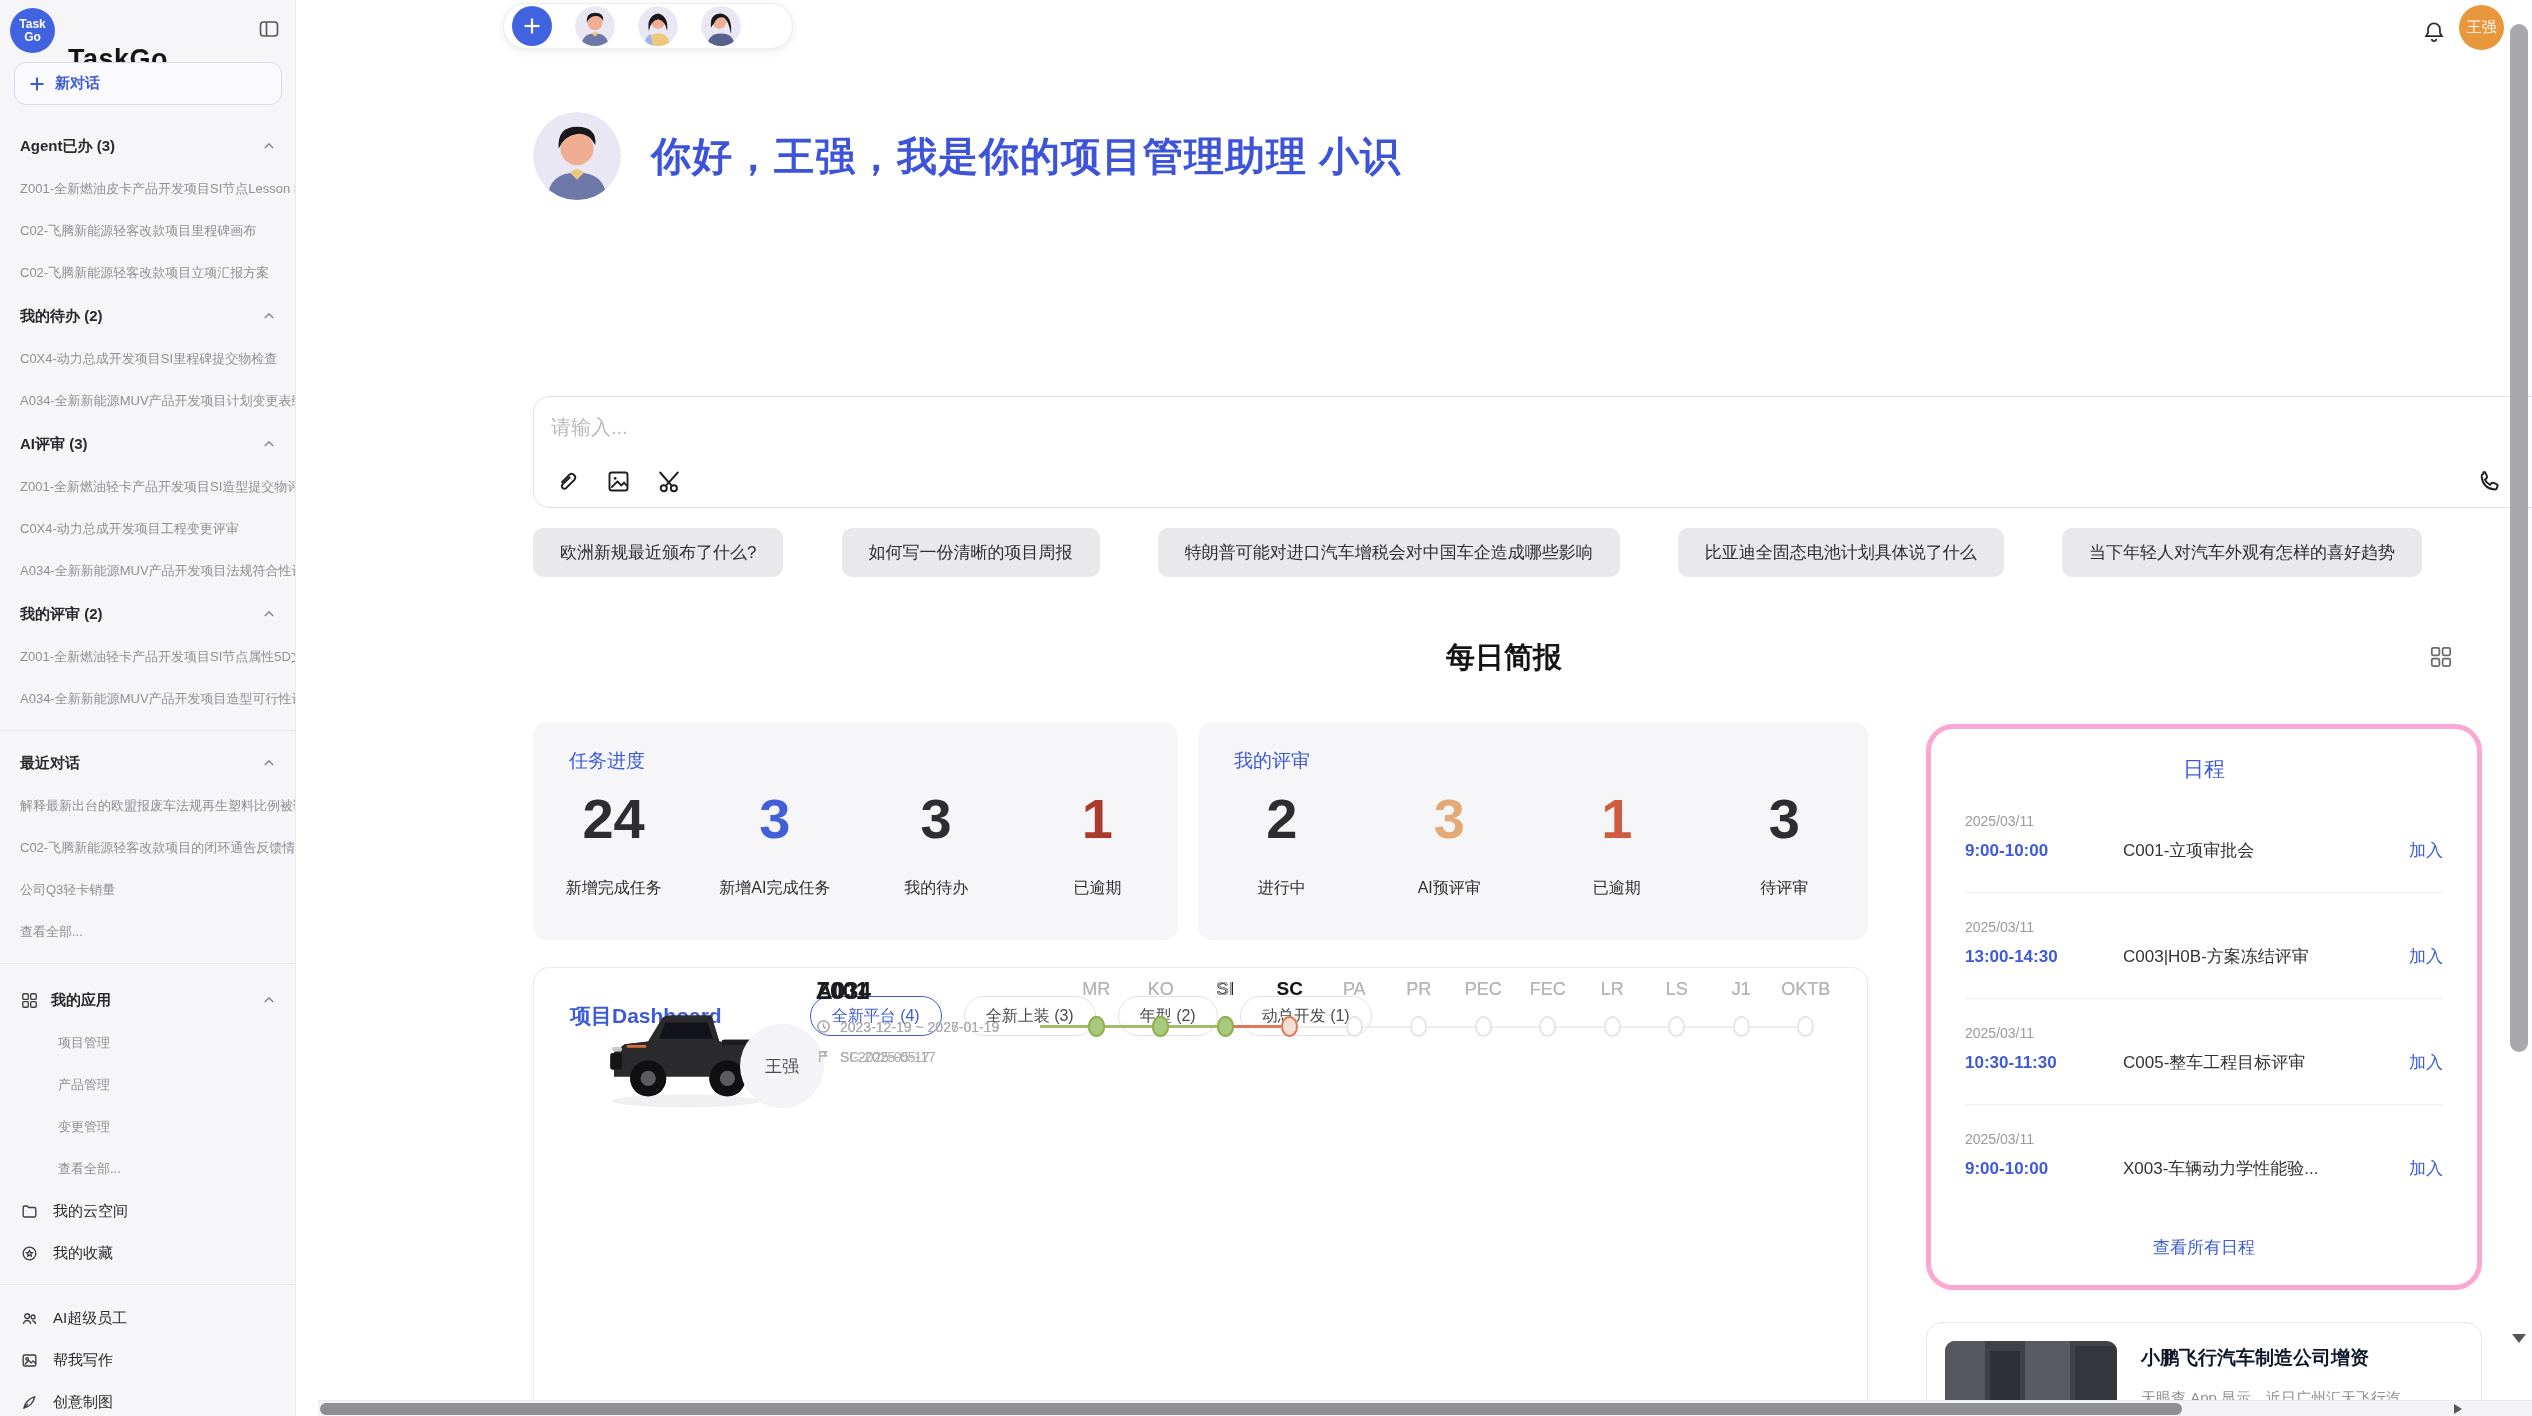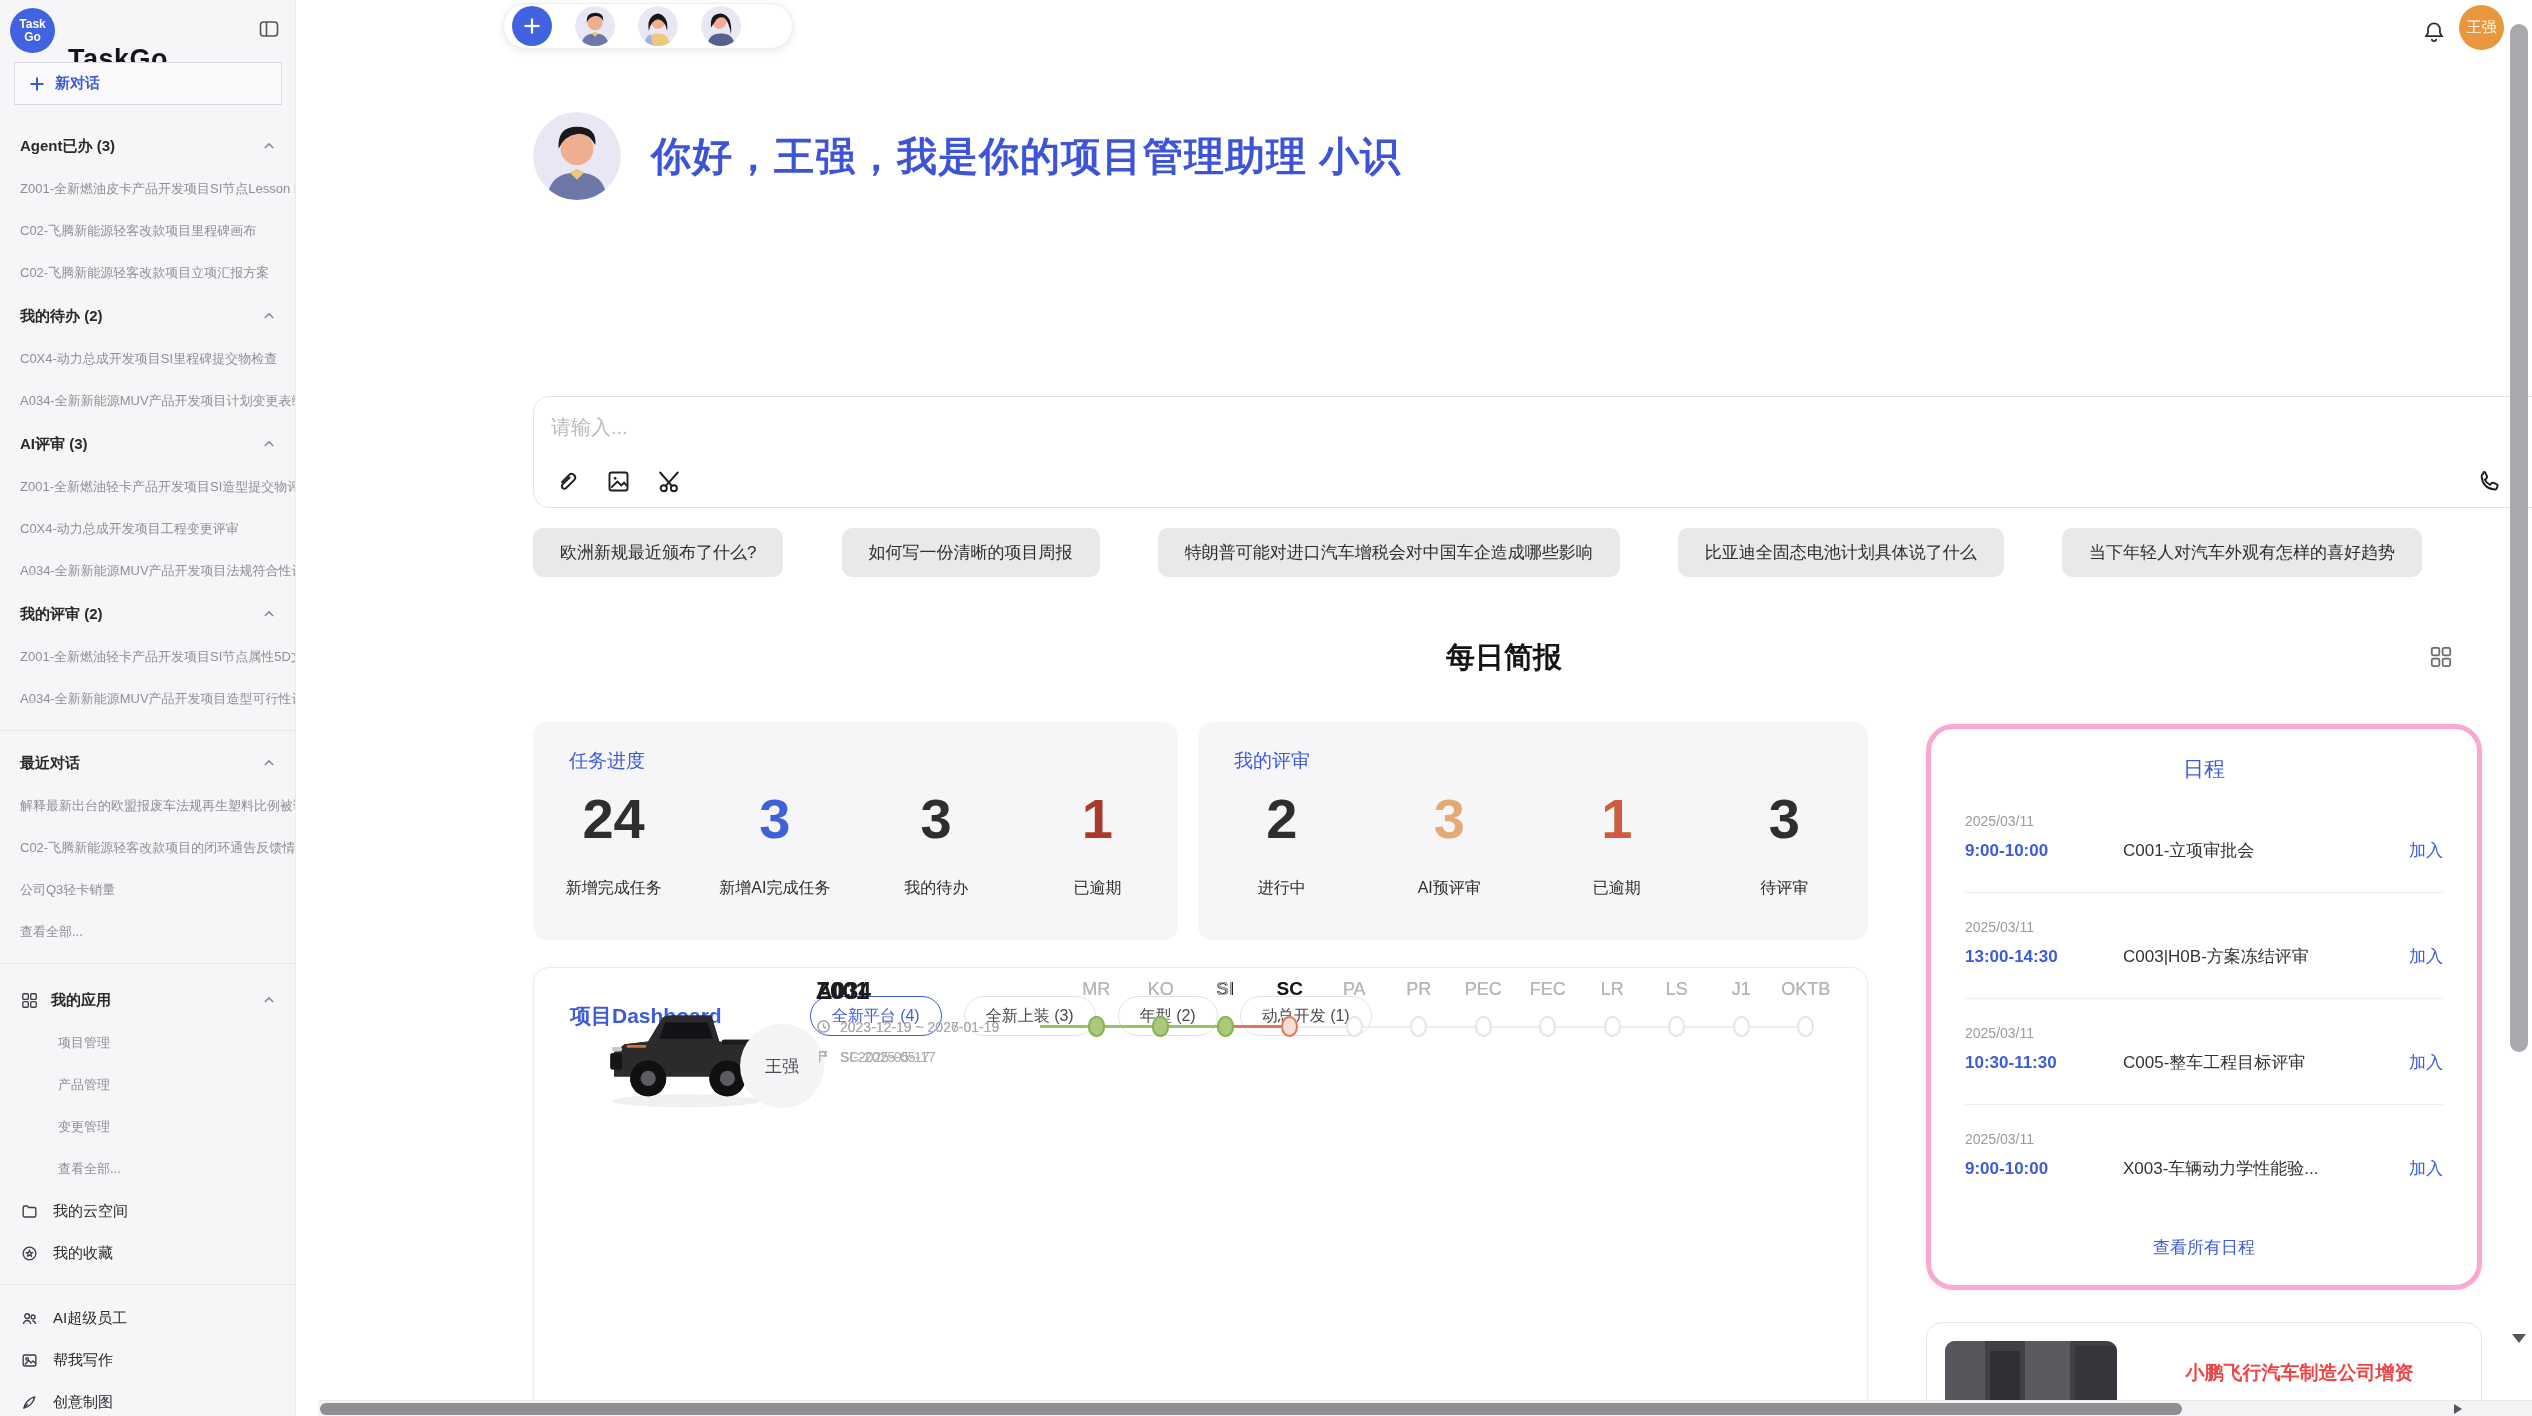--- a/index.html
+++ b/index.html
@@ -11,21 +11,21 @@
   #sidebar { position:absolute; left:0; top:0; width:296px; height:1416px;
     background:#f6f6f8; border-right:1px solid #ebebee; }
   .sb-brand { position:absolute; left:10px; top:8px; display:flex; align-items:flex-start; gap:13px; }
   .logo-circle { width:45px; height:45px; border-radius:50%; background:#4263e0; color:#fff;
     display:flex; flex-direction:column; align-items:center; justify-content:center;
     font-size:12px; font-weight:700; line-height:13px; }
   .app-title { font-size:27px; font-weight:700; color:#151515; letter-spacing:.5px;margin-top:36px; }
   .collapse-btn { position:absolute; right:12px; top:15px; width:28px; height:28px;
     display:flex; align-items:center; justify-content:center; cursor:pointer; }
   .new-chat { position:absolute; left:14px; top:62px; width:268px; height:43px;
-    border:1px solid #d9d9e8; background:#fafafd; border-radius:0; color:#3d5bd9;
+    border:1px solid #d9d9e8; background:#fafafd; border-radius:12px; color:#3d5bd9;
     font-size:15px; font-weight:600; display:flex; align-items:center; gap:10px;
     padding:12px 14px; cursor:pointer; }
   #sb-list { position:absolute; left:0; right:0; top:124px; bottom:0; overflow:hidden; }
   .sb-header { height:44px; display:flex; align-items:center; justify-content:space-between;
     padding:0 16px 0 20px; font-size:15px; font-weight:600; color:#2a2a2c; }
   .sb-header .hleft { display:flex; gap:12px; }
   .sb-item { height:42px; line-height:42px; padding:0 20px; font-size:13px; color:#8f8f94;
     white-space:nowrap; overflow:hidden; cursor:pointer; }
   .sb-item.indent { padding-left:58px; }
   .sb-divider { height:1px; background:#e7e7ea; margin:10px 0; }
@@ -130,21 +130,21 @@
   .sch-time { width:158px; font-size:17px; font-weight:700; color:#3d5bd9; }
   .sch-name { flex:1; font-size:17px; color:#333; }
   .sch-join { font-size:17px; color:#3d5bd9; cursor:pointer; }
   .sch-footer { text-align:center; margin-top:26px; font-size:17px; color:#3d5bd9; cursor:pointer; }
 
   
   #news { position:absolute; left:1926px; top:1322px; width:556px; height:200px;
     background:#fff; border:1px solid #e7e7ec; border-radius:16px; padding:18px;
     display:flex; gap:24px; cursor:pointer; }
   .news-thumb { width:172px; height:130px; border-radius:10px; overflow:hidden; flex:none; }
-  .news-title { font-size:19px; font-weight:700; color:#ef4444; margin-top:19px;text-align:right; }
+  .news-title { font-size:19px; font-weight:700; color:#0f172a; margin-top:4px; }
   .news-body { font-size:15px; color:#8f8f95; margin-top:16px; line-height:22px; }
 
   
   #hsb { position:absolute; left:318px; right:0; bottom:0; height:16px; background:#f3f3f5;
     border-top:1px solid #e9e9eb; z-index:60; }
   #hsb-thumb { position:absolute; left:2px; top:2px; width:1862px; height:12px;
     background:#8f8f93; border-radius:6px; cursor:pointer; }
   #hsb-arrow { position:absolute; left:2136px; top:3px; width:0; height:0;
     border-top:5px solid transparent; border-bottom:5px solid transparent;
     border-left:8px solid #55565a; }

